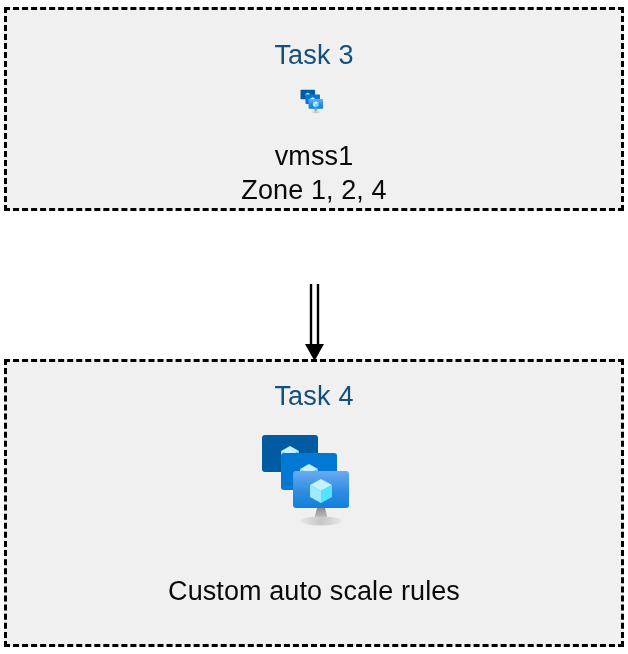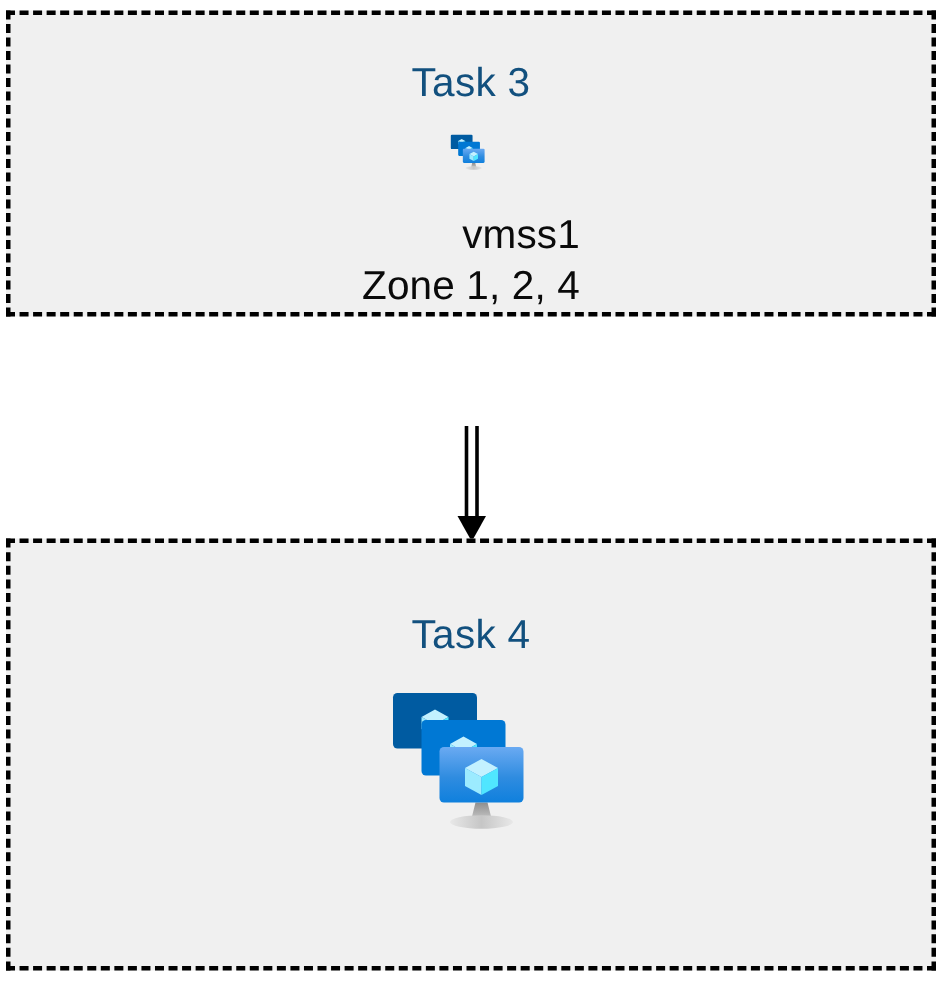--- a/index.html
+++ b/index.html
@@ -48,32 +48,32 @@
   .task-heading {
     color: #12507e;
     font-size: 27px;
     font-weight: 400;
     letter-spacing: 0.2px;
     line-height: 1;
     text-align: center;
   }
 
   #box-task3 .task-heading { margin-top: 32px; }
-  #box-task4 .task-heading { margin-top: 48px; }
+  #box-task4 .task-heading { margin-top: 21px; }
 
   .task-caption {
     color: #0a0a0a;
     font-size: 27px;
     font-weight: 400;
     line-height: 1.28;
     text-align: center;
     letter-spacing: 0.1px;
   }
 
-  #box-task3 .task-caption { margin-top: 24px; text-align: right; }
+  #box-task3 .task-caption { margin-top: 24px; }
   #box-task4 .task-caption { margin-top: 42px; }
 
   
   .vmss-icon {
     display: block;
   }
   #box-task3 .vmss-icon { margin-top: 20px; }
   #box-task4 .vmss-icon { margin-top: 22px; }
 
   
@@ -192,15 +192,18 @@
       <ellipse cx="62" cy="89" rx="21" ry="4.5" fill="url(#baseGrad4)"></ellipse>
 
       <rect x="34" y="39" width="56" height="37" rx="3" fill="url(#frontGrad4)"></rect>
       <g>
         <polygon points="62,47 73,53 62,59 51,53" fill="#c3f1ff"></polygon>
         <polygon points="51,53 62,59 62,71 51,65" fill="#9cebff"></polygon>
         <polygon points="73,53 73,65 62,71 62,59" fill="#50e6ff"></polygon>
       </g>
     </svg>
 
+    <div class="task-caption">
+      <div>Custom auto scale rules</div>
+    </div>
   </div>
 
 </div>
 
 </body></html>

